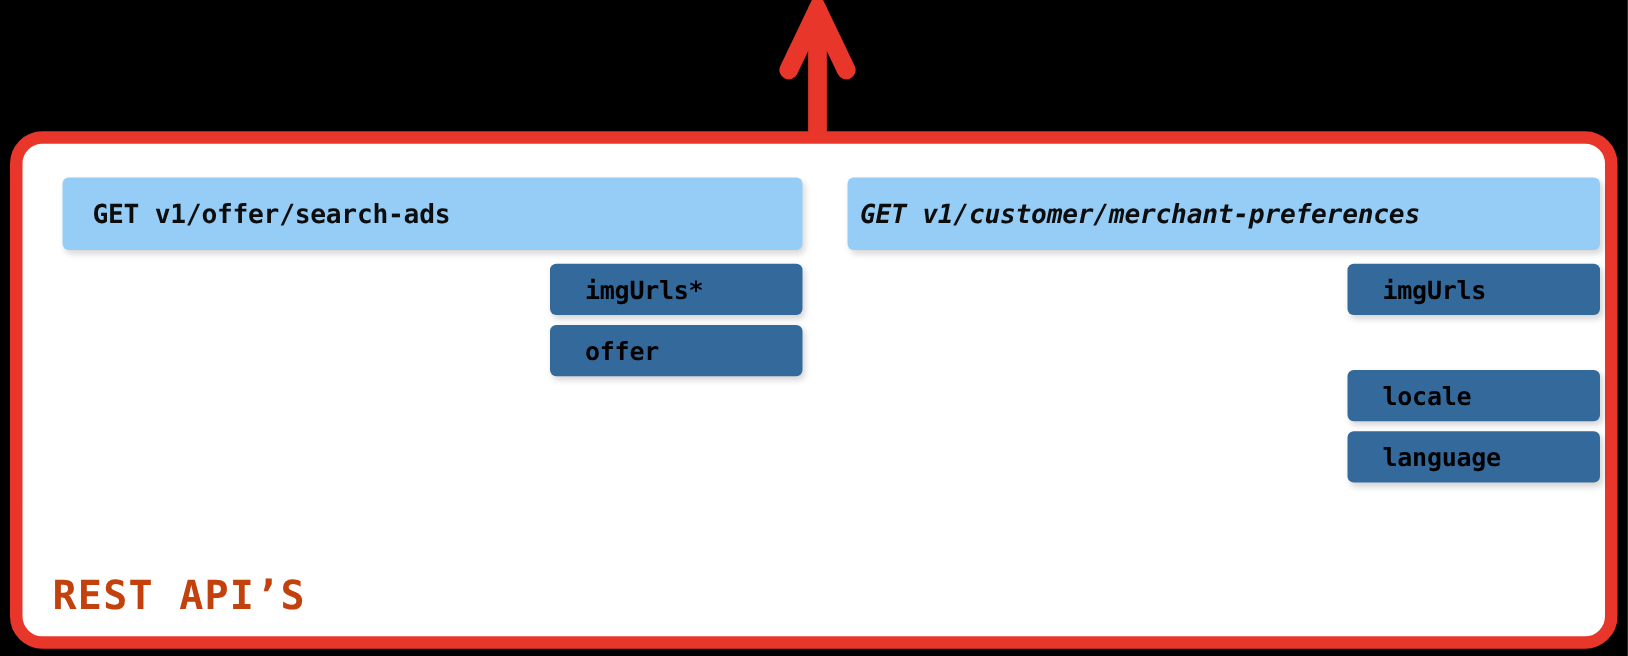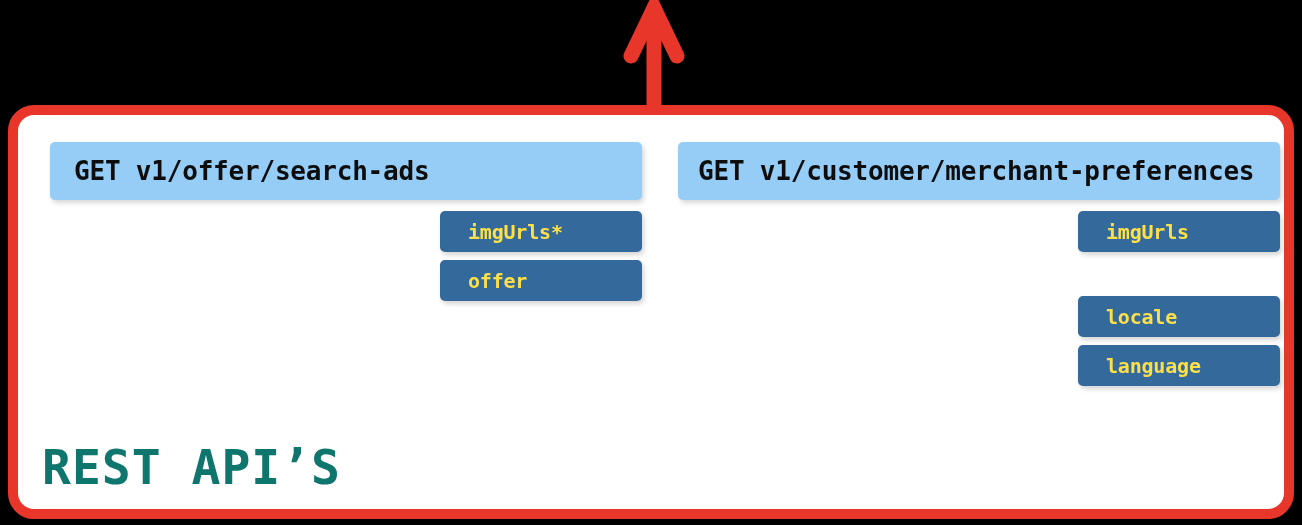--- a/index.html
+++ b/index.html
@@ -60,60 +60,60 @@
   
   .endpoint-bar {
     box-sizing: border-box;
     height: 58px;
     background: #95cdf7;
     border-radius: 5px;
     display: flex;
     align-items: center;
     padding-left: 24px;
     color: #0d0d0d;
-    font-size: 26px;
+    font-size: 21px;
     font-weight: bold;
     letter-spacing: -0.2px;
     white-space: nowrap;
     box-shadow: 2px 3px 5px rgba(0,0,0,0.16);
   }
-  .column.right .endpoint-bar { padding-left: 20px; }
+  .column.right .endpoint-bar { padding-left: 10px; font-style: italic; }
 
   
   .fields {
     margin-top: 11px;
     display: flex;
     flex-direction: column;
     align-items: flex-end;
     gap: 8px;
   }
   .field-chip {
     box-sizing: border-box;
     width: 202px;
     height: 41px;
     background: #34699c;
     border-radius: 5px;
     display: flex;
     align-items: center;
     padding-left: 28px;
-    color: #fde047;
+    color: #000000;
     font-size: 20px;
     font-weight: bold;
     letter-spacing: -0.2px;
     white-space: nowrap;
     box-shadow: 2px 3px 5px rgba(0,0,0,0.17);
   }
 
   
   #panel-title {
     position: absolute;
     left: 24px;
     bottom: 14px;
-    color: #0f766e;
-    font-size: 48px;
+    color: #c2410c;
+    font-size: 32px;
     font-weight: bold;
     letter-spacing: 1px;
     white-space: nowrap;
   }
 </style>
 </head>
 <body>
 
 <div id="canvas">
 

